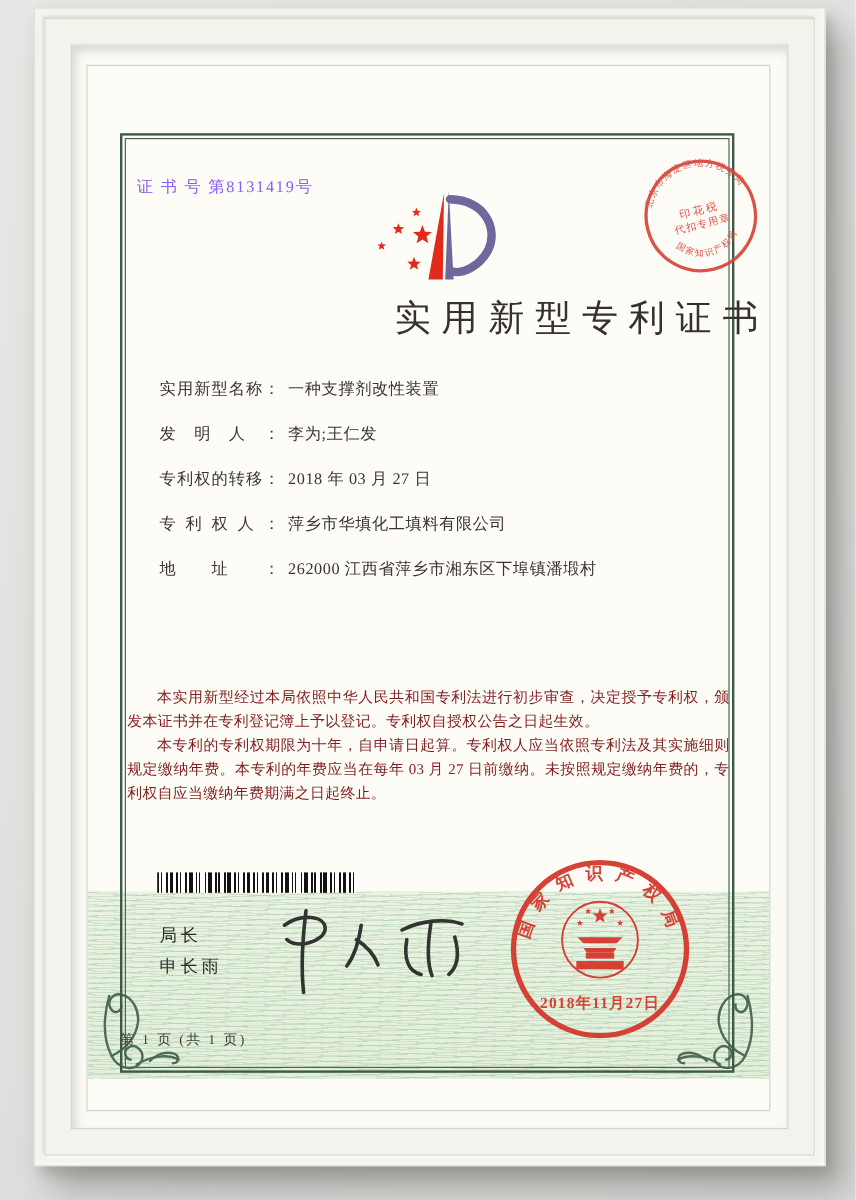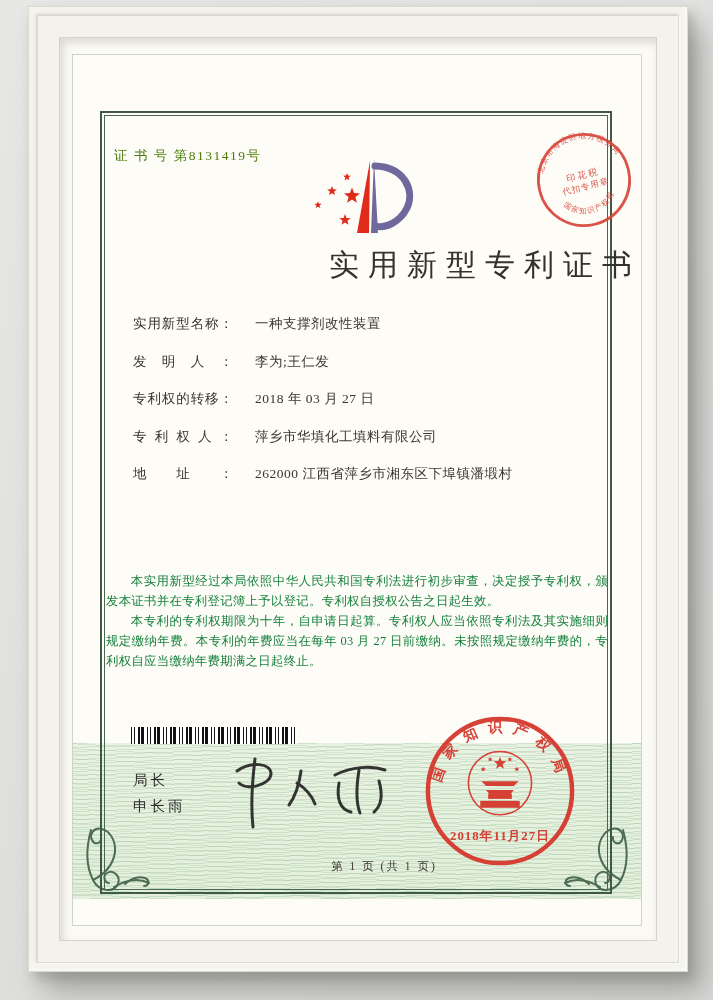--- a/index.html
+++ b/index.html
@@ -24,56 +24,56 @@
   .green-band { position:absolute; left:0; top:688px; width:568px; height:156px;
     background:
       repeating-linear-gradient(178deg, rgba(140,185,140,.30) 0 1px, rgba(255,255,255,0) 1px 4px),
       repeating-linear-gradient(183deg, rgba(130,180,135,.22) 0 1px, rgba(255,255,255,0) 1px 5px),
       linear-gradient(#eaf3e3,#e3eedb); }
 
   .border-outer { position:absolute; left:27px; top:56px; width:512px; height:783px;
     border:2.5px solid #3e5a47; }
   .border-inner { position:absolute; inset:2px; border:1px solid #49664f; }
 
-  .cert-no { position:absolute; left:41px; top:92px; font-size:13.5px; letter-spacing:1.5px; color:#4d7c0f; }
+  .cert-no { position:absolute; left:41px; top:92px; font-size:13.5px; letter-spacing:1.5px; color:#8b5cf6; }
 
   .logo { position:absolute; left:228px; top:86px; width:132px; height:102px; }
 
   .tax-stamp { position:absolute; left:458px; top:72px; width:106px; height:106px;
     transform:rotate(-14deg); opacity:.92; }
 
   .title { position:absolute; left:0; top:190px; width:568px; text-align:right;
     font-size:30px; letter-spacing:9px; color:#35312c; font-weight:500; }
 
   .fields { position:absolute; left:60px; top:260px; width:470px; }
   .f-row { position:relative; height:37.6px; font-size:13.5px; color:#3a352f; white-space:nowrap; }
   .f-label { display:inline-block; width:100px; text-align:justify; text-align-last:justify; vertical-align:top; }
-  .f-value { margin-left:22px; letter-spacing:.5px; }
+  .f-value { margin-left:7px; letter-spacing:.5px; }
   .grant { position:absolute; left:308px; top:0; }
   .grant .g-label { letter-spacing:2px; }
 
   .paras { position:absolute; left:33px; top:516px; width:502px; font-size:12.4px;
-    line-height:1.62; color:#15803d; text-align:justify; }
+    line-height:1.62; color:#7f1d1d; text-align:justify; }
   .paras p { text-indent:2em; letter-spacing:.3px; }
 
   .barcode { position:absolute; left:58px; top:672px; width:166px; height:17px;
     background:repeating-linear-gradient(90deg,#121212 0 1.5px,#fff 1.5px 3px,#121212 3px 4px,#fff 4px 7.5px,#121212 7.5px 9px,#fff 9px 10.5px,#121212 10.5px 13.5px,#fff 13.5px 16px); }
 
   .sig-block { position:absolute; left:60px; top:712px; font-family:Liberation Sans, sans-serif;
     font-size:14.5px; color:#2c2c2c; letter-spacing:3px; line-height:1.8; }
   .sig-ink { position:absolute; left:140px; top:688px; width:190px; height:92px; }
 
   .office-seal { position:absolute; left:348px; top:657px; width:158px; height:158px; opacity:.93; }
 
   .flourish { position:absolute; width:72px; height:74px; }
   .flourish.fl-left  { left:8px;  top:766px; }
   .flourish.fl-right { left:488px; top:766px; transform:scaleX(-1); }
 
-  .footer { position:absolute; left:27px; top:804px; width:512px; text-align:center;
-    font-size:11.5px; color:#3e3a34; letter-spacing:2px;margin-left:28px; }
+  .footer { position:absolute; left:27px; top:804px; width:512px; 
+    font-size:11.5px; color:#3e3a34; letter-spacing:2px; }
 
   svg text { font-family:"Liberation Serif","DejaVu Serif",serif; }
 </style>
 </head>
 <body>
 
 <div class="stage">
   <div class="frame">
     <div class="frame-groove"></div>
     <div class="mat"></div>

